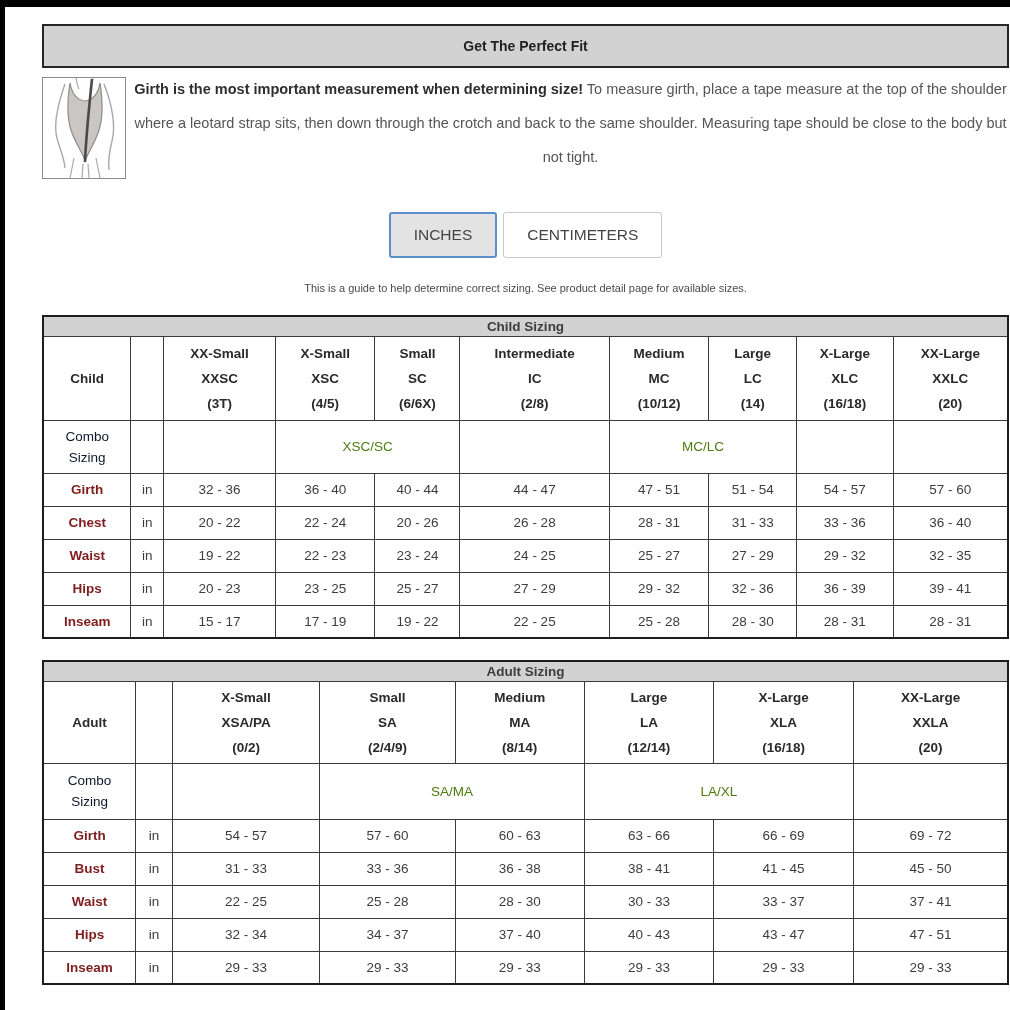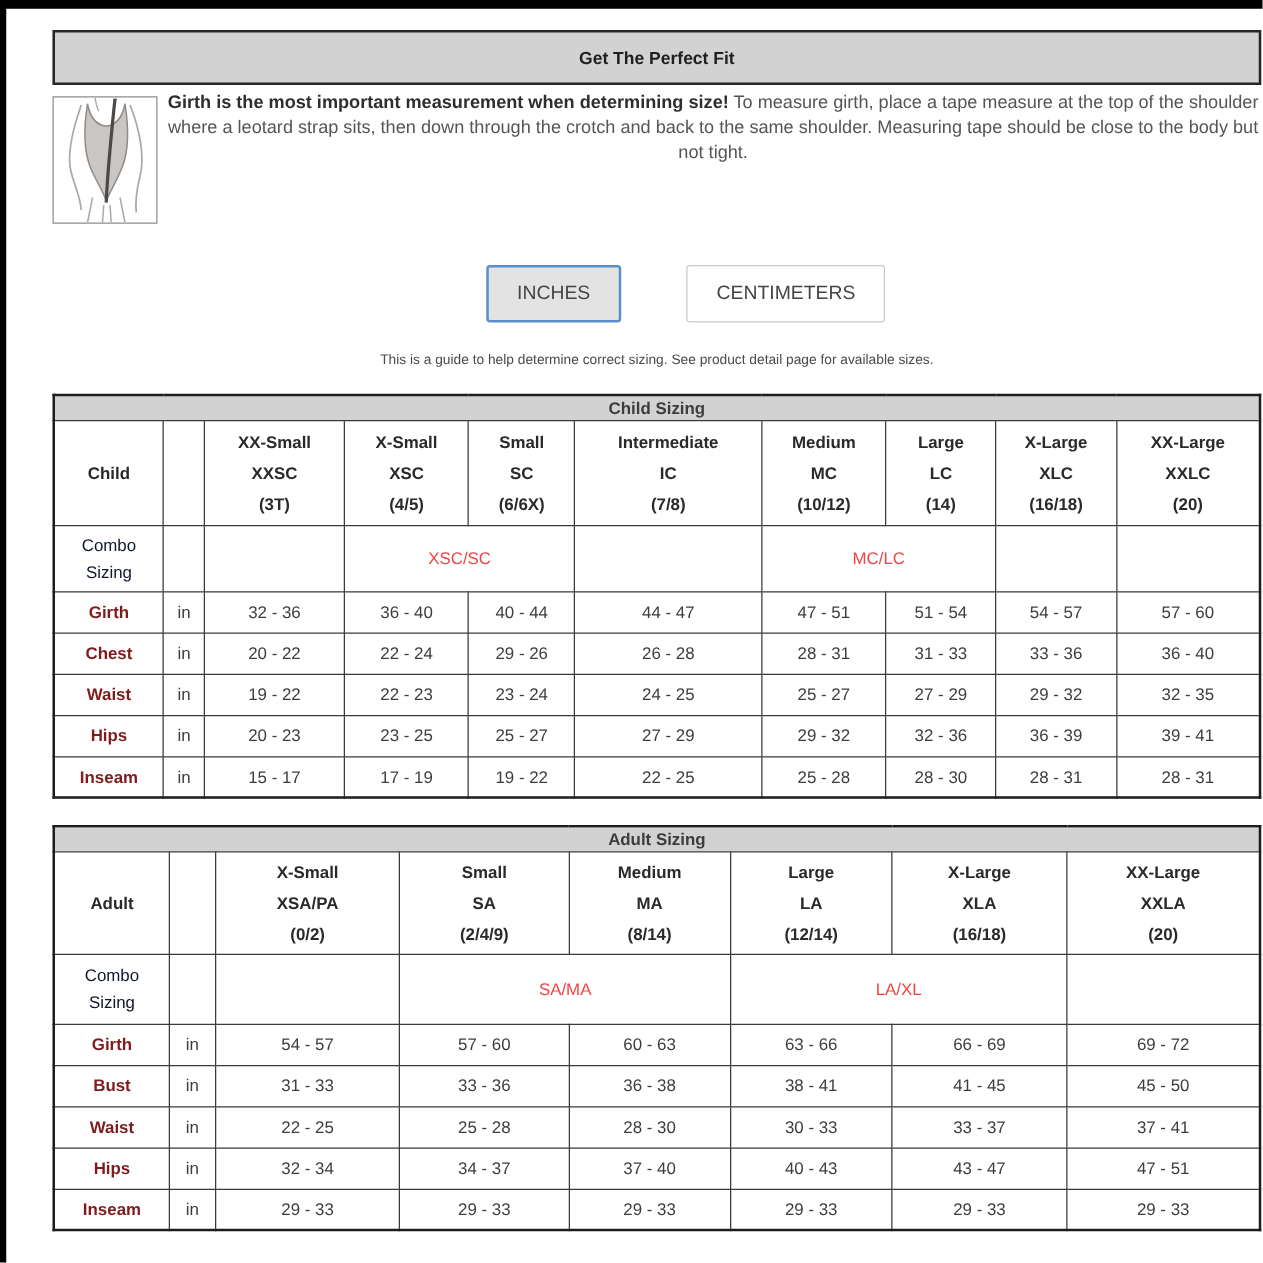--- a/index.html
+++ b/index.html
@@ -26,41 +26,40 @@
   .info-row { display: flex; margin-top: 9px; align-items: flex-start; }
   .figure-box {
     width: 84px; height: 102px;
     border: 1px solid #8d8d8d;
     flex: none; background: #fff;
   }
   .intro {
     flex: 1;
     text-align: center;
     font-size: 14.5px;
-    line-height: 20px;
+    line-height: 34px;
     color: #555;
     padding: 0 0 0 6px;
     margin-top: -5px;
   }
   .intro b { color: #2e2e2e; }
 
   .demo-line { text-align: center; font-size: 14.5px; margin-top: 16px; color: #555; }
   .demo-line b { color: #2e2e2e; }
 
   .buttons-row { display: flex; justify-content: center; gap: 6px; margin-top: 33px; }
   .unit-btn {
     height: 46px;
     padding: 0 23px;
     display: flex; align-items: center; justify-content: center;
     font-family: "Liberation Sans", sans-serif;
     font-size: 15.5px;
     color: #444;
     cursor: pointer;
     border-radius: 3px;
-    margin-left: 46px;
   }
   .unit-btn.selected { background: #e3e3e3; border: 2px solid #5b8fc9; }
   .unit-btn.unselected { background: #fff; border: 1px solid #c9c9c9; }
 
   .guide-line { text-align: center; font-size: 11px; margin-top: 24px; color: #4a4a4a; }
 
   table.size-table {
     width: 967px;
     border-collapse: collapse;
     table-layout: fixed;
@@ -78,21 +77,21 @@
   }
   td.table-title {
     background: #d2d2d2;
     font-weight: bold;
     font-size: 14px;
     color: #1f1f1f;
     height: 20px;
     border-bottom: 2px solid #1d1d1d;
   }
   tr.header-row td { height: 84px; font-weight: bold; color: #2a2a2a; line-height: 25px; }
-  tr.combo-row td { height: 53px; color: #ef4444; line-height: 21px; }
+  tr.combo-row td { height: 53px; color: #4d7c0f; line-height: 21px; }
   tr.combo-row td.row-head { font-weight: normal; color: #0f172a; }
   tr.measure-row td { height: 33px; }
   tr.measure-row td.row-head { font-weight: bold; color: #7f1d1d; }
   td.thick-left { border-left: 3px solid #1d1d1d; }
 
   #adult-table tr.header-row td { height: 82px; }
   #adult-table tr.combo-row td { height: 56px; }
   #adult-table tr.measure-row td { height: 33px; }
 </style>
 </head>
@@ -171,21 +170,21 @@
             <div>(4/5)</div>
           </td>
           <td>
             <div>Small</div>
             <div>SC</div>
             <div>(6/6X)</div>
           </td>
           <td>
             <div>Intermediate</div>
             <div>IC</div>
-            <div>(7/8)</div>
+            <div>(2/8)</div>
           </td>
           <td>
             <div>Medium</div>
             <div>MC</div>
             <div>(10/12)</div>
           </td>
           <td>
             <div>Large</div>
             <div>LC</div>
             <div>(14)</div>
@@ -224,21 +223,21 @@
           <td>47 - 51</td>
           <td>51 - 54</td>
           <td>54 - 57</td>
           <td>57 - 60</td>
         </tr>
         <tr class="measure-row">
           <td class="row-head">Chest</td>
           <td>in</td>
           <td>20 - 22</td>
           <td>22 - 24</td>
-          <td>29 - 26</td>
+          <td>20 - 26</td>
           <td>26 - 28</td>
           <td>28 - 31</td>
           <td>31 - 33</td>
           <td>33 - 36</td>
           <td>36 - 40</td>
         </tr>
         <tr class="measure-row">
           <td class="row-head">Waist</td>
           <td>in</td>
           <td>19 - 22</td>

